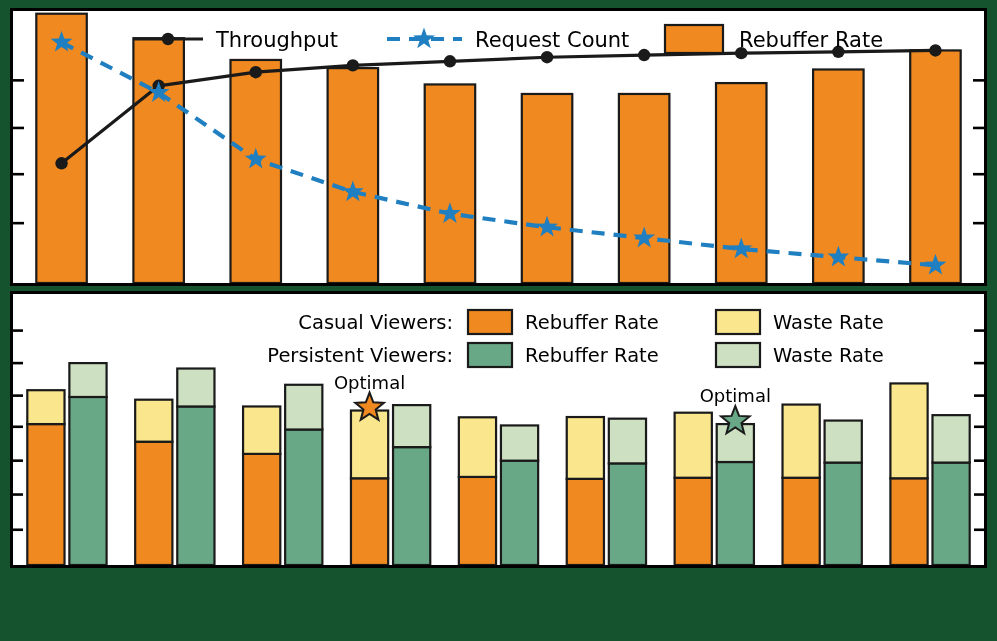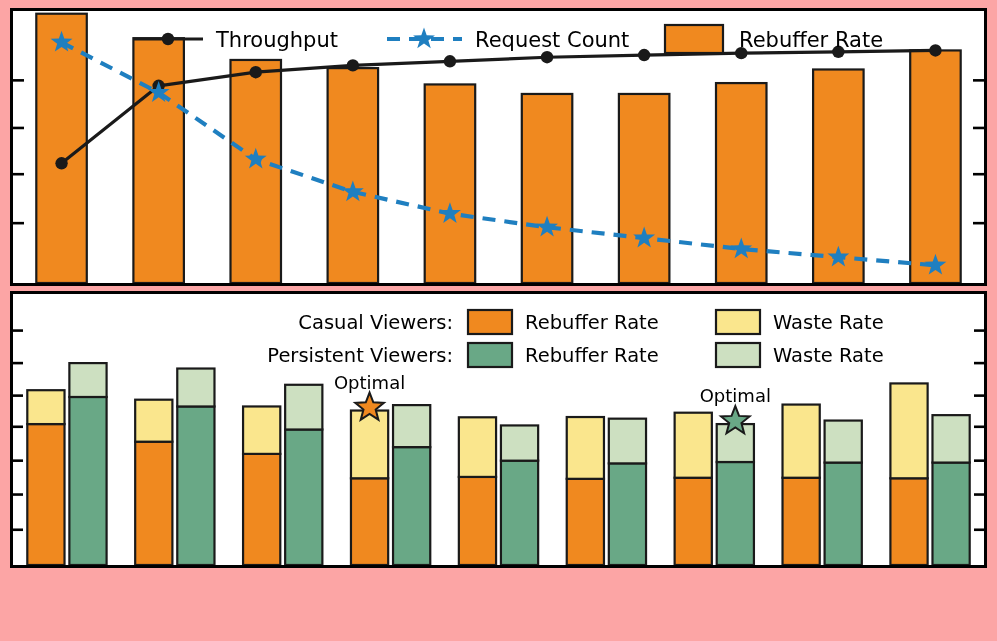--- a/index.html
+++ b/index.html
@@ -10,21 +10,21 @@
   body {
     width: 997px;
     height: 641px;
     overflow: hidden;
     font-family: "DejaVu Sans", sans-serif;
   }
   #figure {
     position: relative;
     width: 997px;
     height: 641px;
-    background: #fca5a5;
+    background: #14532d;
   }
   .panel {
     position: absolute;
     background: #ffffff;
     border: 3px solid #000000;
     box-sizing: border-box;
     overflow: visible;
   }
   #panel-top {
     left: 10px;

